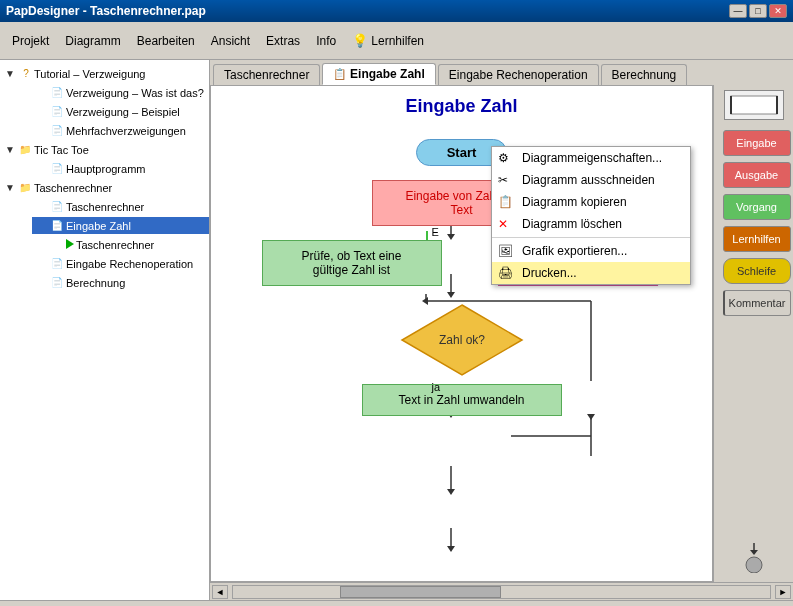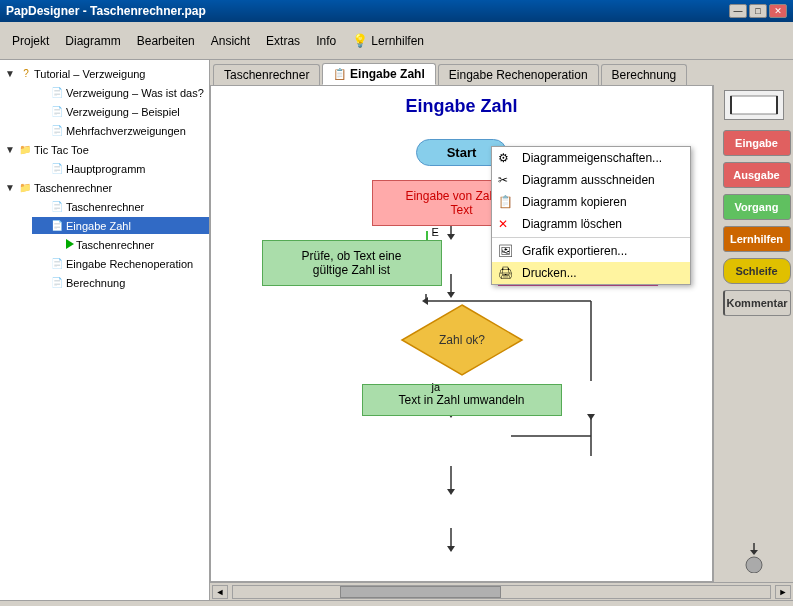--- a/index.html
+++ b/index.html
@@ -166,21 +166,21 @@
     .shape-btn {
       width: 68px;
       height: 26px;
       border: 1px solid #888;
       border-radius: 3px;
       display: flex;
       align-items: center;
       justify-content: center;
       cursor: pointer;
       font-size: 11px;
-      font-weight: bold;
+      font-weight: normal;
       color: white;
       margin-left: 6px;
     }
     .shape-eingabe { background: #e06060; }
     .shape-ausgabe { background: #e06060; }
     .shape-vorgang { background: #60c060; }
     .shape-unterprogramm { background: #60c060; line-height: 1.2; text-align: center; height: 32px; }
     .shape-verzweigung { background: #cc6600; }
     .shape-schleife { background: #e0c000; color: #333; border-radius: 9px; }
     .shape-kommentar {

